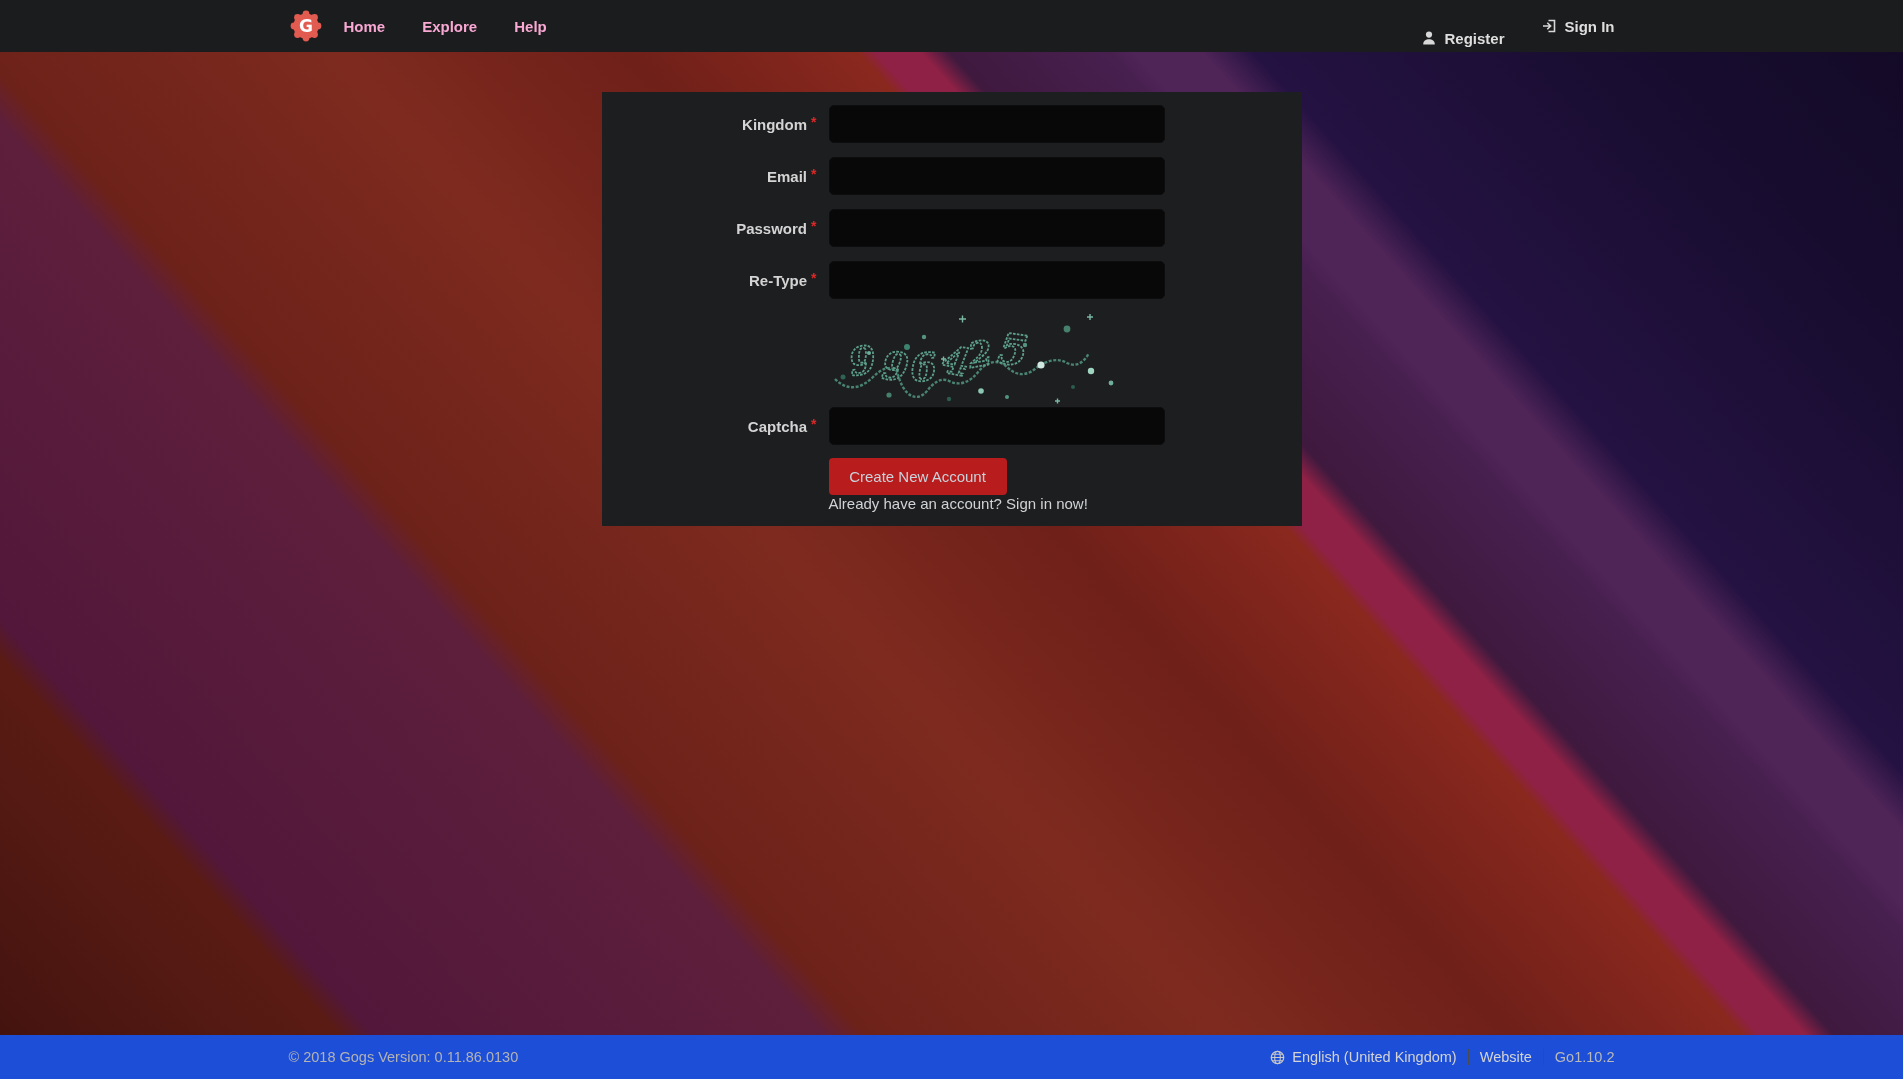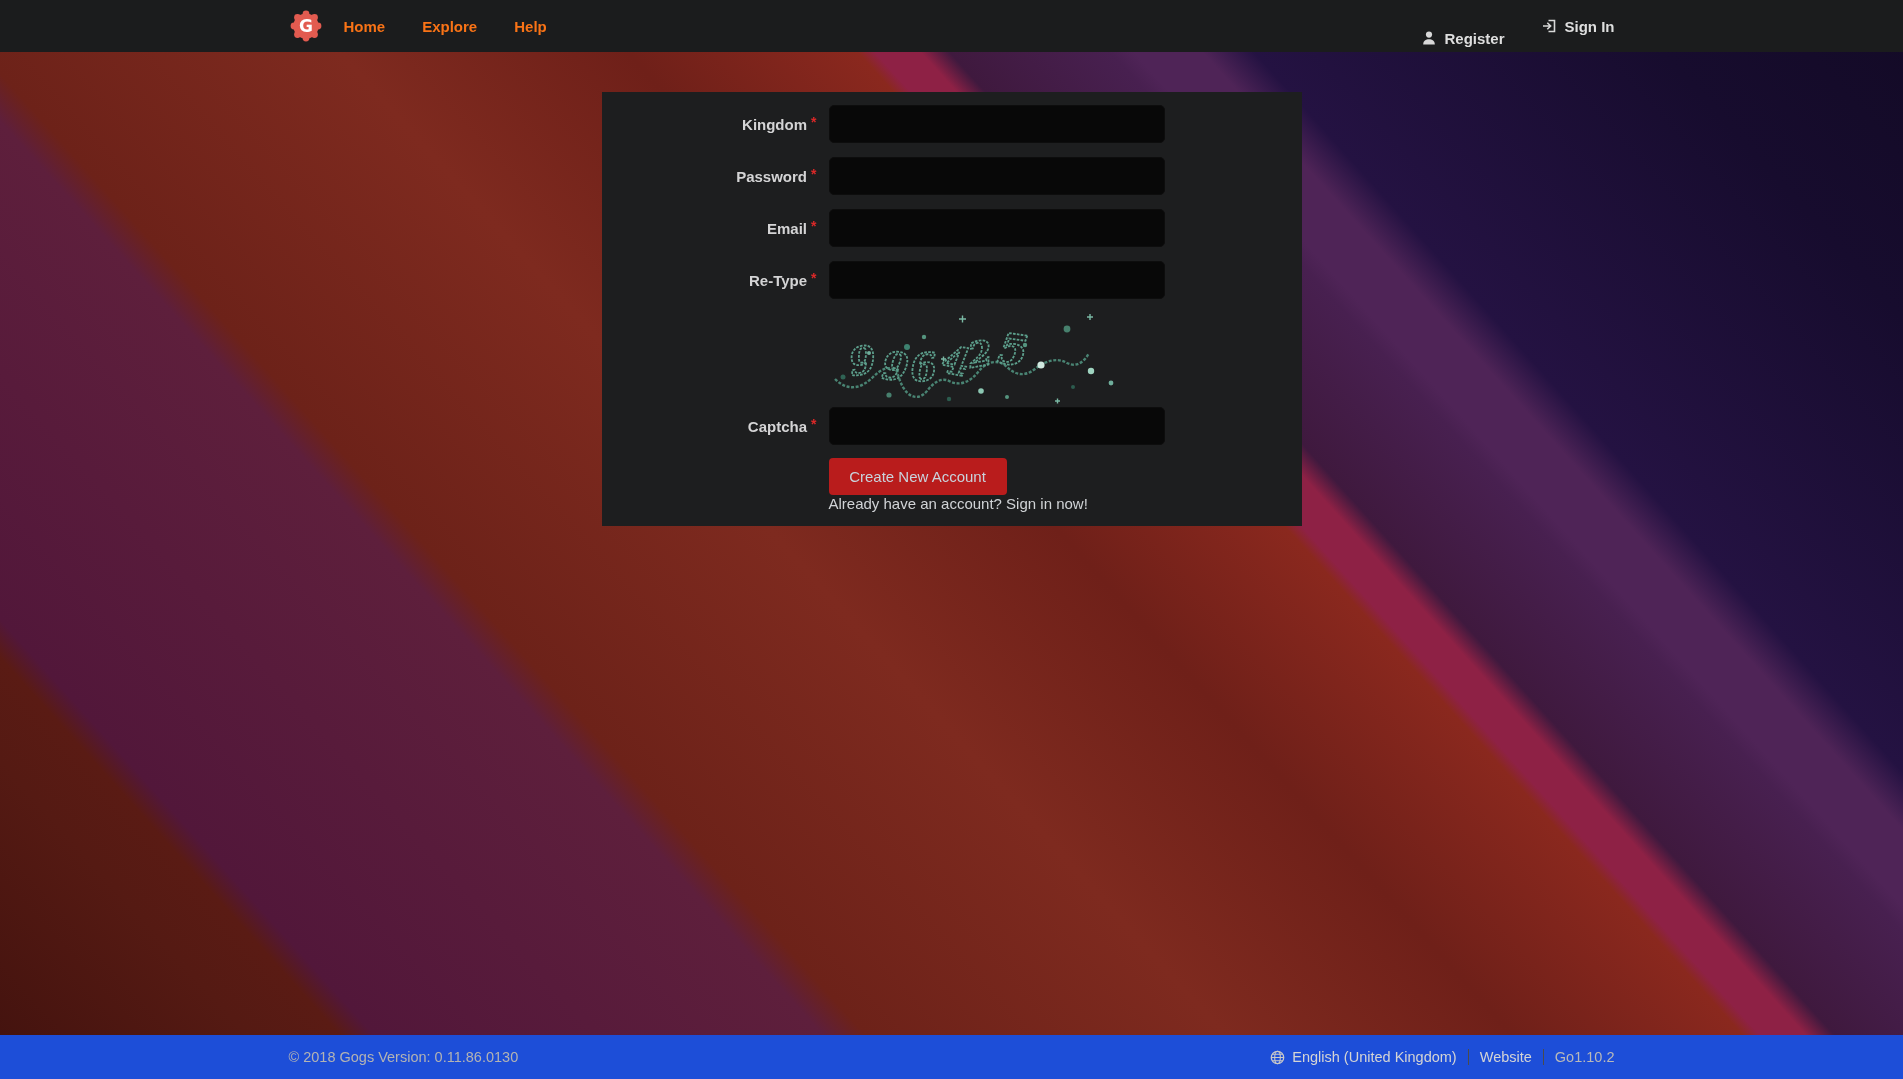--- a/index.html
+++ b/index.html
@@ -18,21 +18,21 @@
   }
   .navbar {
     height: 52px; flex: 0 0 52px; background: #1b1c1d;
   }
   .container {
     width: 1326px; margin: 0 auto; height: 100%;
     display: flex; align-items: center;
   }
   .brand { display: flex; align-items: center; margin-right: 21px; }
   .nav-link {
-    color: #f97316; font-size: 15px; font-weight: 700;
+    color: #f9a8d4; font-size: 15px; font-weight: 700;
     text-decoration: none; margin-right: 37px; cursor: pointer;
   }
   .nav-right { margin-left: auto; display: flex; align-items: center; }
   .nav-right .nav-item {
     display: flex; align-items: center; color: #dedede;
     font-size: 15px; font-weight: 700; text-decoration: none;
     cursor: pointer; margin-left: 37px;
   }
   .nav-right .nav-item:first-child { margin-left: 0; margin-top: 24px; }
   .nav-right svg { margin-right: 8px; }
@@ -132,27 +132,27 @@
 <main class="main">
   <div class="signup-card">
     <div class="signup-form">
 
       <div class="form-row">
         <div class="label-col"><span>Kingdom</span><span class="req">*</span></div>
         <input class="text-input" type="text" value="" style="">
       </div>
 
       <div class="form-row">
+        <div class="label-col"><span>Email</span><span class="req">*</span></div>
+        <input class="text-input" type="text" value="" style="">
+      </div>
+
+      <div class="form-row">
         <div class="label-col"><span>Password</span><span class="req">*</span></div>
         <input class="text-input" type="password" value="" style="">
-      </div>
-
-      <div class="form-row">
-        <div class="label-col"><span>Email</span><span class="req">*</span></div>
-        <input class="text-input" type="text" value="" style="">
       </div>
 
       <div class="form-row last-field">
         <div class="label-col"><span>Re-Type</span><span class="req">*</span></div>
         <input class="text-input" type="password" value="" style="">
       </div>
 
       <div class="captcha-wrap">
         <svg width="296" height="100" viewBox="0 0 296 100">
           <g stroke="#4f8f7c" stroke-width="2.4" fill="none" stroke-dasharray="3 1.6" opacity="0.9">

